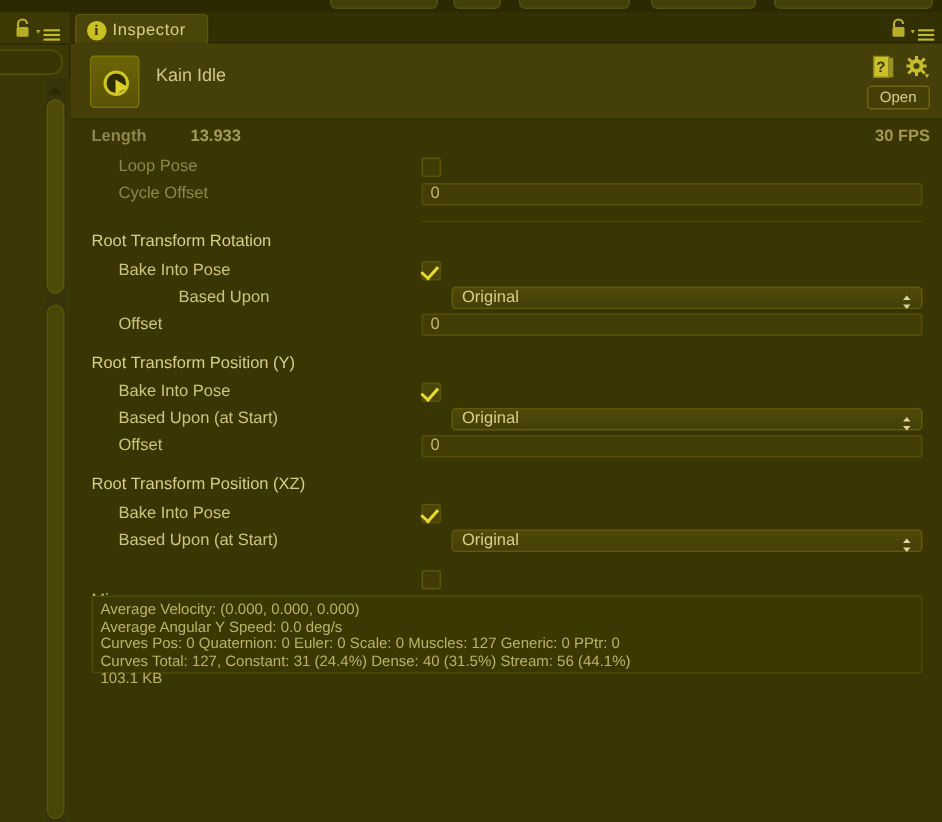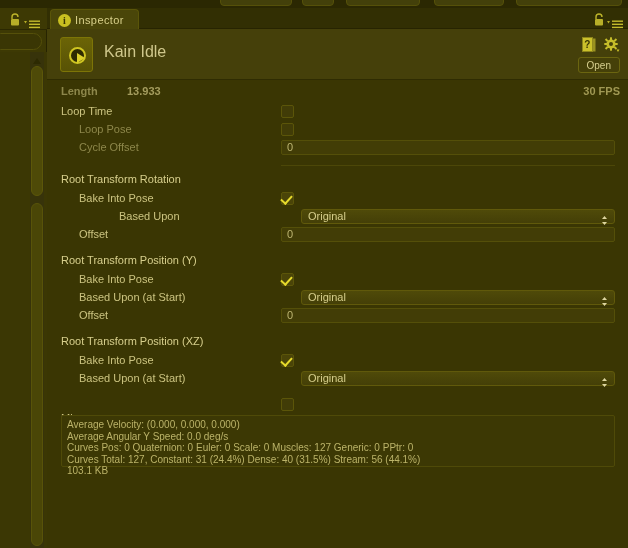--- a/index.html
+++ b/index.html
@@ -56,21 +56,21 @@
   .objhdr { position:absolute; left:0; top:21px; width:581px; height:51px;
             background:#45400a; border-bottom:1px solid #2f2c02; }
   .obj-thumb { position:absolute; left:13px; top:8px; width:33px; height:35px;
                background:linear-gradient(#6b6406,#585205);
                border:1px solid #7d7507; border-radius:3px; }
   .obj-thumb .play { position:absolute; left:8px; top:9px; width:17px; height:17px;
                border-radius:50%; background:#2e2b01; border:2px solid #cfc522; }
   .obj-thumb .tri { position:absolute; left:6px; top:4px; width:0; height:0;
                border-left:8px solid #dcd02a; border-top:5px solid transparent;
                border-bottom:5px solid transparent; }
-  .obj-name { position:absolute; left:57px; top:14px; font-size:16px; color:#cfc78c; }
+  .obj-name { position:absolute; left:57px; top:14px; font-size:12px; color:#cfc78c; }
   .help-icon { position:absolute; right:32px; top:8px; width:14px; height:15px; }
   .gear-icon { position:absolute; right:8px; top:8px; width:16px; height:16px; }
   .open-btn { position:absolute; right:8px; top:28px; height:16px; padding:0 8px;
               line-height:15px; font-size:10px; color:#d6ce8e;
               background:#454009; border:1px solid #6b6510; border-radius:3px; }
 
   
   .body { position:absolute; left:0; top:72px; width:581px; bottom:0; }
   .row { position:relative; height:18px; }
   .lbl { position:absolute; font-size:11px; color:#ccc481; white-space:nowrap; }
@@ -210,24 +210,20 @@
     </div>
 
     <div class="body">
 
       <div class="row" style="height:22px;font-weight:bold;">
         <span class="lbl dim" style="left:14px;top:5px;">Length</span>
         <span class="valtxt" style="top:5px;">13.933</span>
         <span class="rightval" style="top:5px;">30 FPS</span>
       </div>
 
-      <div class="row">
-        <span class="lbl ind1" style="top:3px;">Loop Time</span>
-        <span class="chk" style="top:3px;"></span>
-      </div>
 
       <div class="row">
         <span class="lbl ind2 dim" style="top:3px;">Loop Pose</span>
         <span class="chk" style="top:3px;"></span>
       </div>
 
       <div class="row">
         <span class="lbl ind2 dim" style="top:3px;">Cycle Offset</span>
         <span class="field" style="top:2px;">
           <span class="ftxt">0</span>

